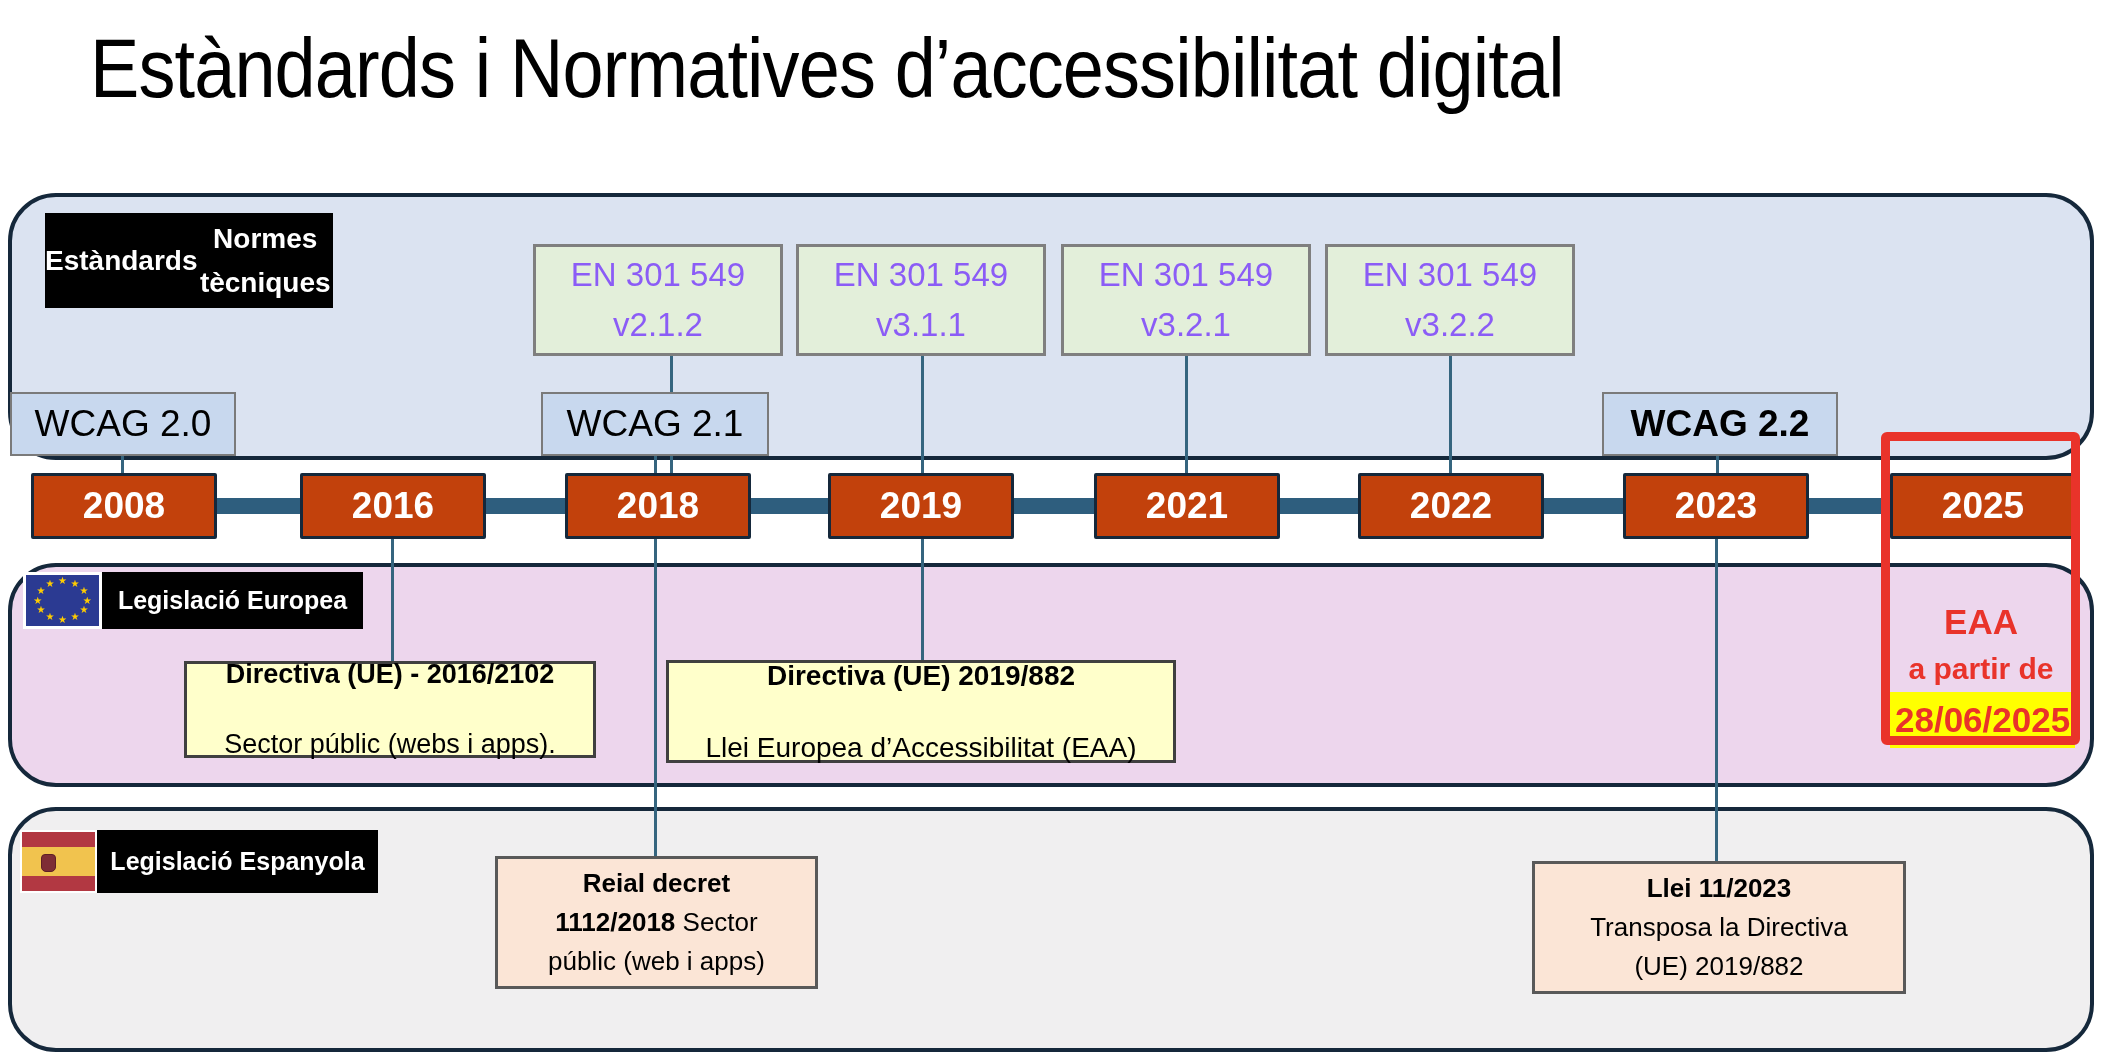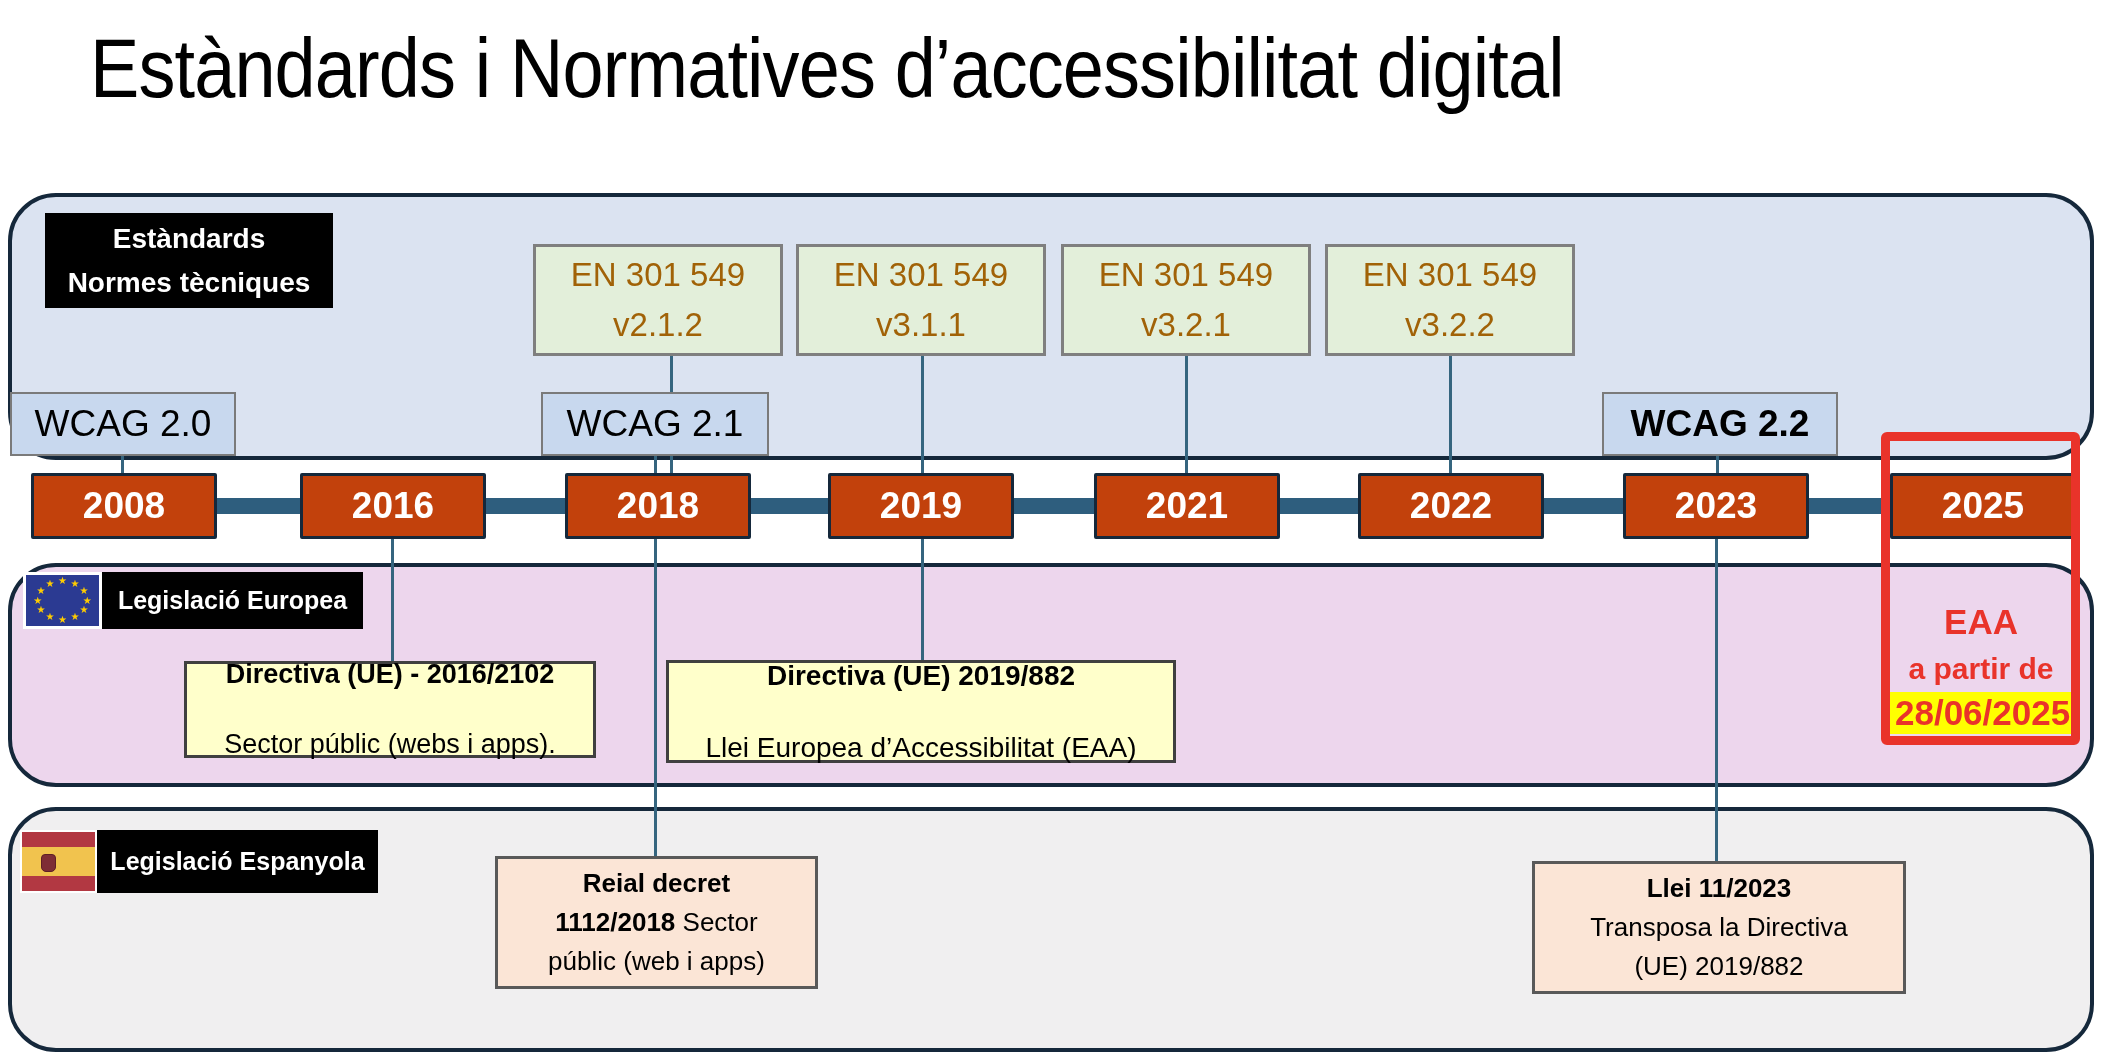--- a/index.html
+++ b/index.html
@@ -10,41 +10,41 @@
          transform:scaleX(0.88);transform-origin:left top;}
   .section{border:4px solid #15283b;border-radius:48px;}
   .sec-blue{left:8px;top:193px;width:2086px;height:267px;background:#dbe3f1;}
   .sec-pink{left:8px;top:563px;width:2086px;height:224px;background:#edd6ed;}
   .sec-gray{left:8px;top:807px;width:2086px;height:245px;background:#f0eff0;}
   .vline{width:3px;background:#35657f;}
   .bar{left:110px;top:498px;width:1905px;height:16px;background:#2e5e7e;border-radius:8px;}
   .pill{width:186px;height:66px;top:473px;background:#c2410c;border:3px solid #15283b;border-radius:2px;
         color:#fff;font-size:37px;font-weight:700;display:flex;align-items:center;justify-content:center;}
   .blacklabel{background:#000;color:#fff;font-weight:700;display:flex;align-items:center;justify-content:center;text-align:center;}
-  .std-label{left:45px;top:213px;width:288px;height:95px;font-size:28px;line-height:1.55;flex-direction:column;}
+  .std-label{left:45px;top:213px;width:288px;height:95px;font-size:28px;line-height:1.55;}
   .enbox{top:244px;width:250px;height:112px;background:#e3efda;border:3px solid #7f7f7f;
-         display:flex;flex-direction:column;align-items:center;justify-content:center;row-gap:12px;font-size:33px;color:#a16207;}
+         display:flex;flex-direction:column;align-items:center;justify-content:center;row-gap:12px;font-size:33px;color:#8b5cf6;}
   .wcagbox{top:374px;height:64px;background:#c8d8ee;border:2px solid #7a7a7a;
            display:flex;align-items:center;justify-content:center;font-size:37px;color:#000;margin-top:18px;}
   .flaglabel{background:#000;display:flex;align-items:stretch;}
   .flaglabel .lbl{flex:1;display:flex;align-items:center;justify-content:center;color:#fff;font-weight:700;font-size:25px;}
   .euflag{position:relative;width:73px;background:#2b3a92;border:3px solid #fff;flex:none;}
   .eustar{position:absolute;color:#fc0;font-size:10px;line-height:1;transform:translate(-50%,-50%);}
   .esflag{position:relative;width:73px;flex:none;border:2px solid #fff;
           background:linear-gradient(to bottom,#b23842 0 25%,#f1c34e 25% 75%,#b23842 75% 100%);}
   .escoat{position:absolute;left:26%;top:38%;width:13px;height:16px;background:#7e2d35;border-radius:4px 4px 5px 5px;border:1px solid #5e1f26;}
   .ybox{background:#ffffcb;border:3px solid #404040;display:flex;flex-direction:column;align-items:center;justify-content:center;
         text-align:center;color:#000;line-height:1.55;gap:28px;}
   .bgbox{background:#fbe5d6;border:3px solid #595959;display:flex;flex-direction:column;align-items:center;justify-content:center;
          text-align:center;color:#000;line-height:1.5;}
   .b{font-weight:700;}
   .eaa{color:#e9332a;text-align:center;font-weight:700;}
   .eaa .l1{font-size:35px;margin-bottom:10px;}
   .eaa .l2{font-size:30px;margin-bottom:6px;}
-  .eaa .date{font-size:35px;background:#ff0;display:inline-block;padding:1px 5px;}
+  .eaa .date{font-size:35px;background:#ff0;display:inline-block;padding:8px 5px;}
   .redframe{left:1881px;top:432px;width:199px;height:313px;border:9px solid #e9332a;border-radius:6px;}
 </style>
 </head>
 <body>
 
 <div id="canvas">
 
   <div class="abs title">Estàndards i Normatives d’accessibilitat digital</div>
 
   <div class="abs section sec-blue"></div>

